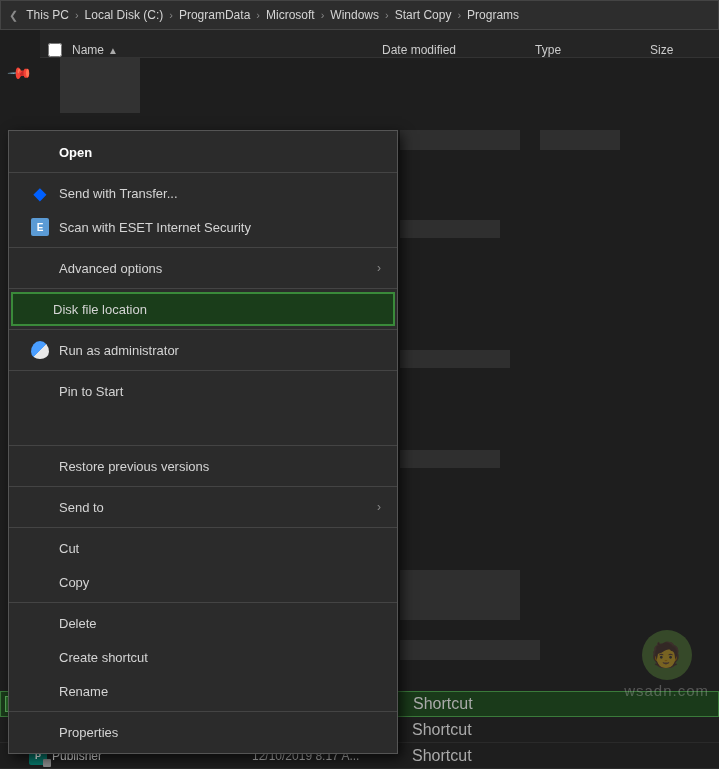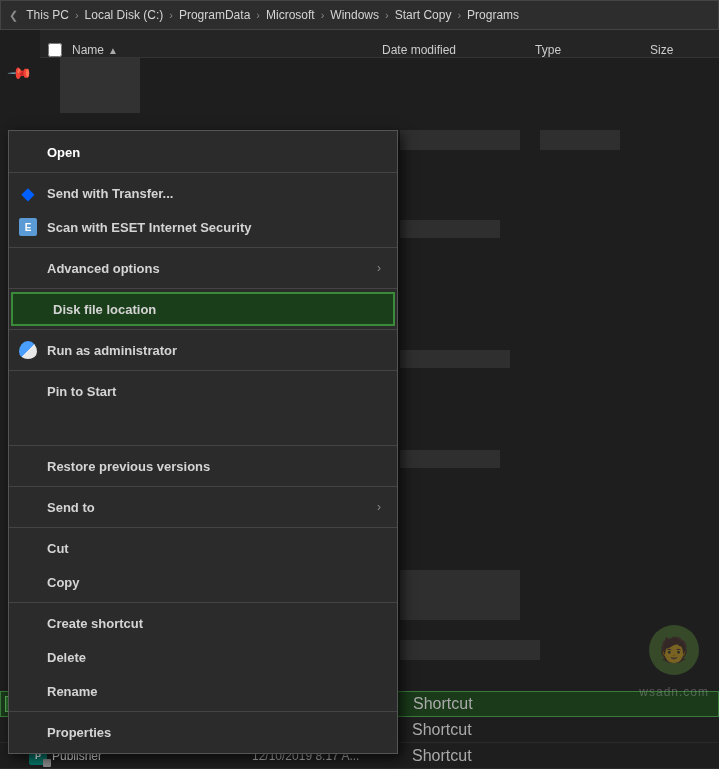--- a/index.html
+++ b/index.html
@@ -186,21 +186,21 @@
       width: 390px;
       background: #2b2b2b;
       border: 1px solid #555;
       box-shadow: 4px 4px 12px rgba(0,0,0,0.7);
       z-index: 100;
       padding: 4px 0;
     }
     .menu-item {
       display: flex;
       align-items: center;
-      padding: 6px 16px 6px 8px;
+      padding: 6px 16px 6px 20px;
       cursor: pointer;
       color: #d4d4d4;
       font-size: 13px;
       position: relative;
     }
     .menu-item.highlighted {
       background: #1a3d1a;
       border: 2px solid #3a8a3a;
       margin: 0 2px;
       padding: 4px 14px 4px 10px;
@@ -209,21 +209,20 @@
       width: 22px;
       height: 22px;
       margin-right: 8px;
       display: flex;
       align-items: center;
       justify-content: center;
       flex-shrink: 0;
     }
     .menu-item-label {
       flex: 1;
-      font-weight: bold;
     }
     .menu-item-arrow {
       color: #888;
       font-size: 12px;
     }
     .menu-divider {
       height: 1px;
       background: #444;
       margin: 3px 0;
     }
@@ -271,23 +270,23 @@
       width: 50px;
       height: 50px;
       background: #5a8a3a;
       border-radius: 50%;
       display: flex;
       align-items: center;
       justify-content: center;
       font-size: 24px;
     }
     .watermark-text {
-      font-size: 12px;
+      font-size: 15px;
       color: #aaa;
-      margin-top: 10px;
+      margin-top: 2px;
       letter-spacing: 1px;
     }
 
     
     .bg-rect {
       position: absolute;
       background: #3a3a3a;
       opacity: 0.6;
     }
   </style>
@@ -410,26 +409,26 @@
   </div>
 
   <div class="menu-item">
     <div class="menu-item-icon"></div>
     <span class="menu-item-label">Copy</span>
   </div>
   <div class="menu-divider"></div>
 
   <div class="menu-item">
     <div class="menu-item-icon"></div>
+    <span class="menu-item-label">Delete</span>
+  </div>
+
+  <div class="menu-item">
+    <div class="menu-item-icon"></div>
     <span class="menu-item-label">Create shortcut</span>
-  </div>
-
-  <div class="menu-item">
-    <div class="menu-item-icon"></div>
-    <span class="menu-item-label">Delete</span>
   </div>
 
   <div class="menu-item">
     <div class="menu-item-icon"></div>
     <span class="menu-item-label">Rename</span>
   </div>
   <div class="menu-divider"></div>
 
   <div class="menu-item">
     <div class="menu-item-icon"></div>

